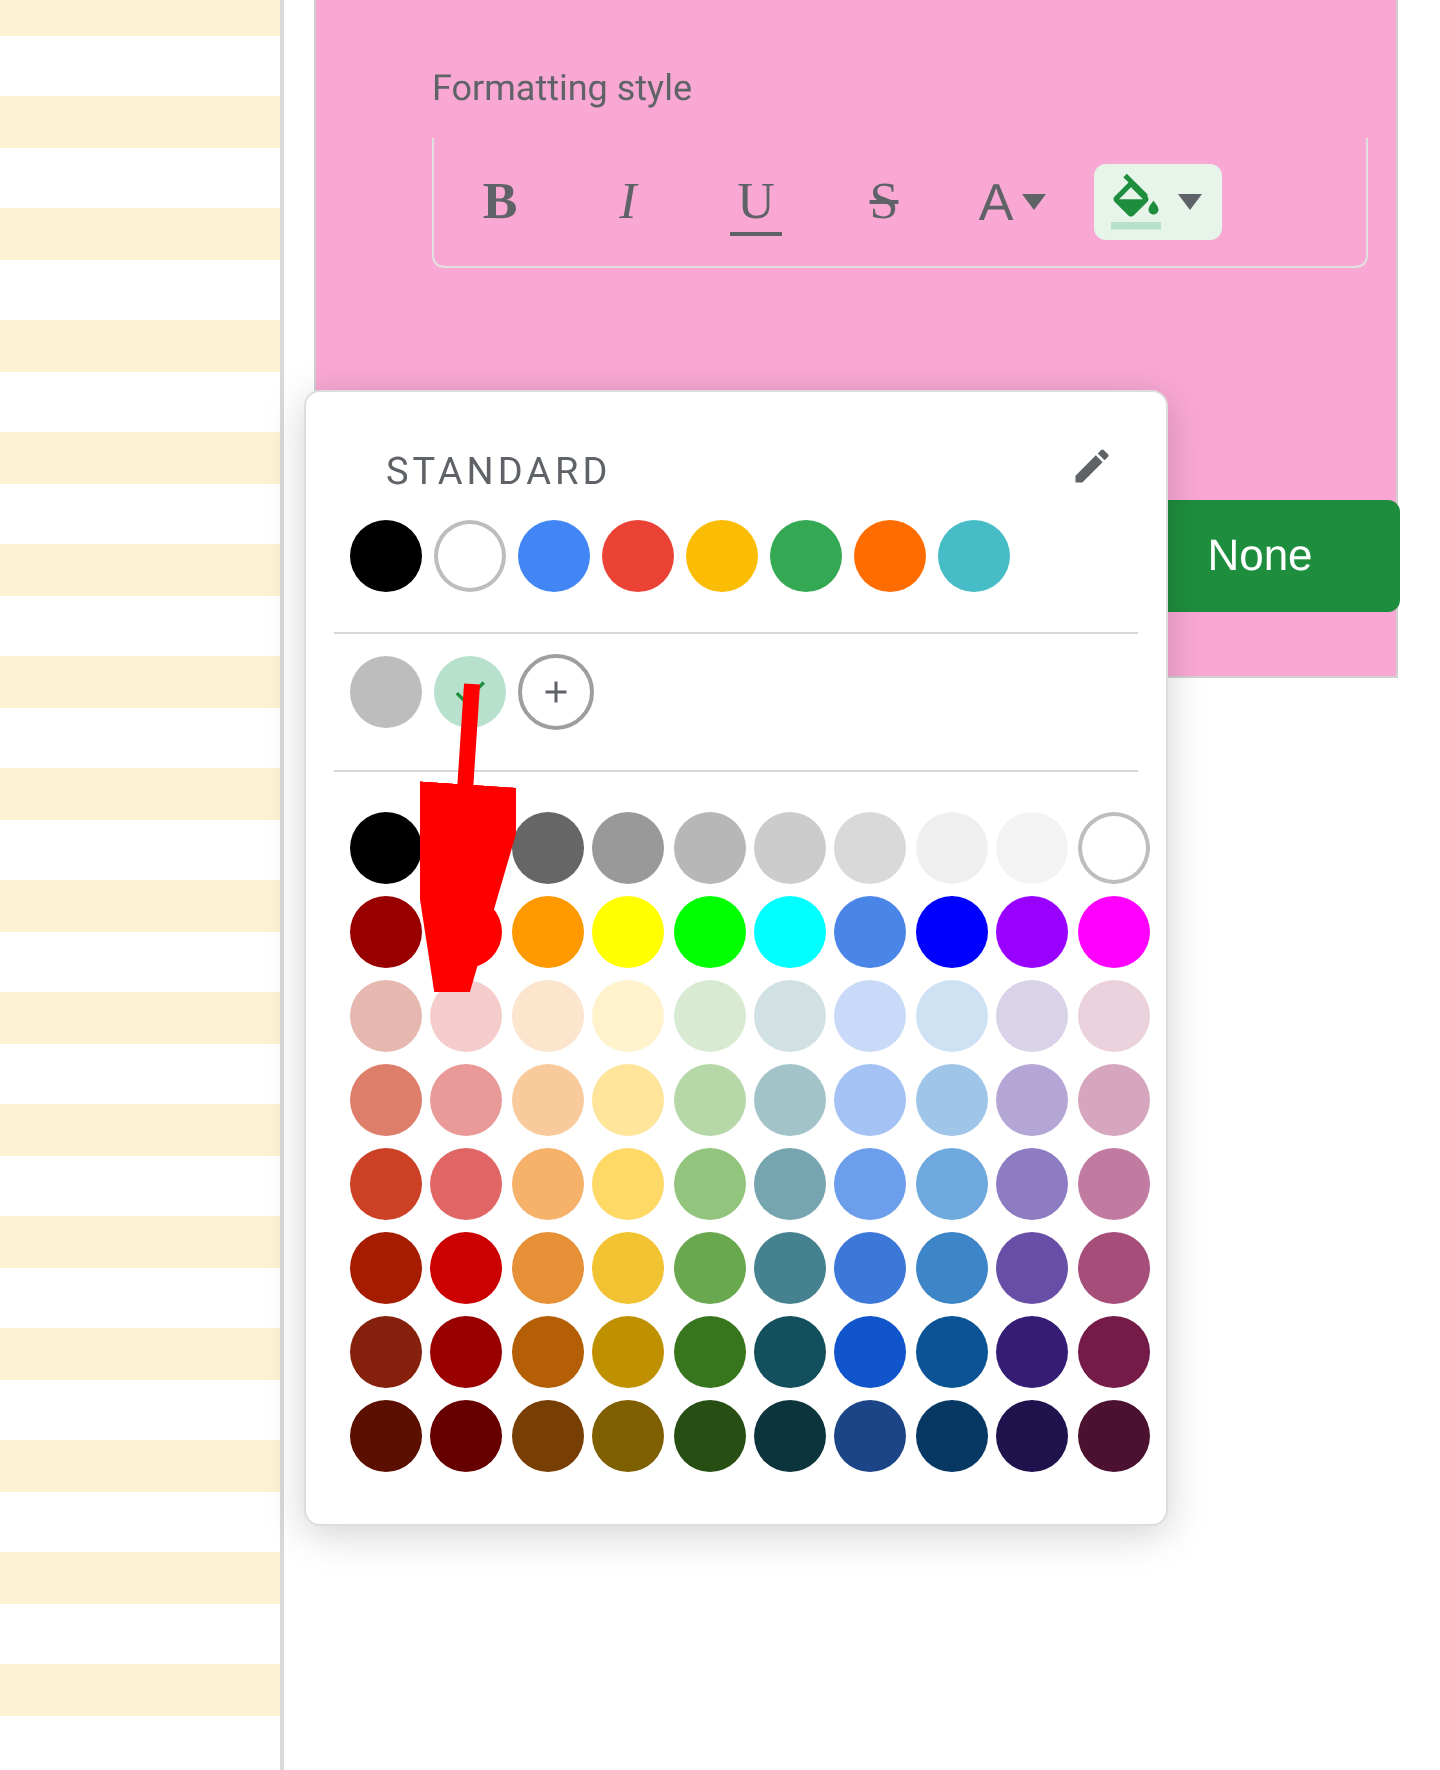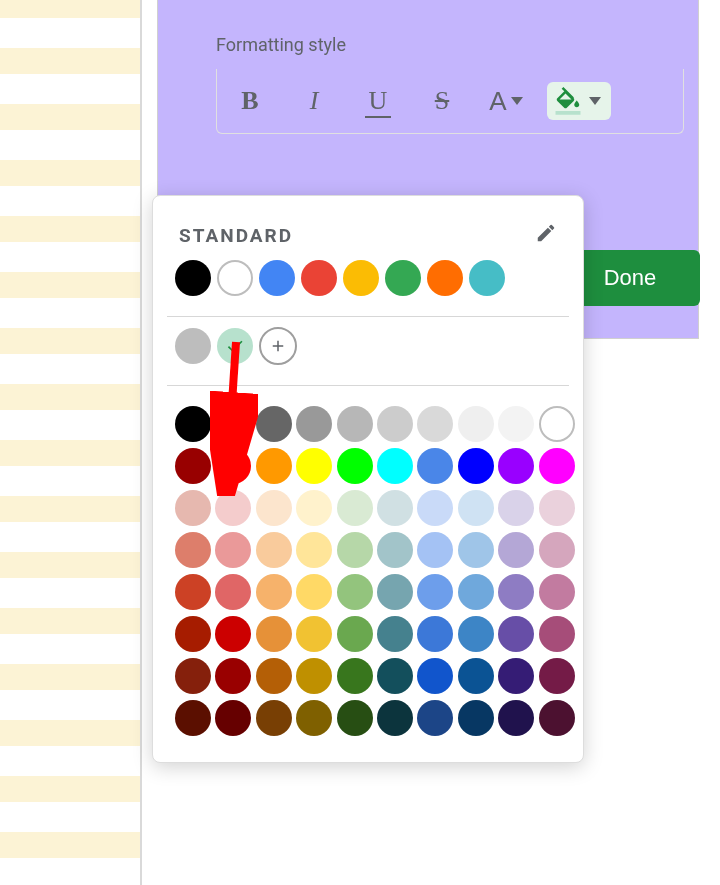--- a/index.html
+++ b/index.html
@@ -14,21 +14,21 @@
   
   .sheet{position:absolute;left:0;top:-8px;width:142px;}
   .row{height:26px;border-bottom:2px solid #fff;}
   .row.alt{background:#fcf3d5;}
   .row.plain{background:#ffffff;}
   .sheet .col-divider{position:absolute;left:140px;top:-8px;bottom:0;width:2px;background:#d9d9d9;}
 
   
   #format-panel{
     position:absolute;left:157px;top:0;width:540px;border-left:1px solid #d0d0d0;
-    border-right:1px solid #d0d0d0;border-bottom:1px solid #d0d0d0;background:#c4b5fd;
+    border-right:1px solid #d0d0d0;border-bottom:1px solid #d0d0d0;background:#f9a8d4;
     height:338px;
   }
   .section-label{color:var(--grey-text);font-size:18px;margin:34px 0 14px 58px;}
   .default-box{margin:0 14px 0 58px;background:#b7e1cd;color:#333;font-size:21px;
     border-radius:6px 6px 0 0;padding:22px 20px;}
   .toolbar{margin:0 14px 0 58px;border-left:1px solid var(--panel-border);
     border-right:1px solid var(--panel-border);border-bottom:1px solid var(--panel-border);
     border-radius:0 0 6px 6px;display:flex;align-items:center;height:64px;gap:18px;padding-left:10px;}
   .tb-btn{width:46px;height:46px;display:flex;align-items:center;justify-content:center;
     color:#5f6368;font-family:Georgia,serif;font-size:26px;border-radius:4px;}
@@ -40,21 +40,21 @@
   
   #done-btn{position:absolute;left:560px;top:250px;width:140px;height:56px;background:var(--green-accent);
     color:#fff;font-size:22px;border:none;border-radius:6px;display:flex;align-items:center;justify-content:center;}
 
   
   #picker{
     position:absolute;left:152px;top:195px;width:430px;background:#fff;border:1px solid #ddd;
     border-radius:8px;box-shadow:0 4px 20px rgba(0,0,0,.18);padding-bottom:22px;z-index:5;
   }
   #picker .sec-head{display:flex;justify-content:space-between;align-items:center;
-    padding:26px 26px 0 26px;font-weight:bold;}
+    padding:26px 26px 0 40px;}
   #picker .sec-title{color:var(--grey-text);letter-spacing:2px;font-size:19px;}
   .edit-ic{color:#5f6368;}
   .std-row{display:flex;gap:6px;padding:12px 0 20px 22px;}
   .swatch{width:36px;height:36px;border-radius:50%;cursor:pointer;}
   .swatch.border{box-shadow:inset 0 0 0 2px #bdbdbd;}
   .divider{height:1px;background:#d7d7d7;margin:0 14px;}
   .custom-sec{padding:20px 26px 4px 26px;}
   .custom-row{display:flex;gap:6px;align-items:center;padding:10px 0 20px 22px;}
   .add-circ{width:34px;height:34px;border:2px solid #9e9e9e;border-radius:50%;
     display:flex;align-items:center;justify-content:center;color:#5f6368;font-size:22px;}
@@ -131,21 +131,21 @@
       <div class="fill-combo">
         <svg width="30" height="30" viewBox="0 0 24 24">
           <path fill="#1e8e3e" d="M16.56 8.94 8.32.7 6.9 2.12l2.12 2.12L3.44 9.82c-.59.59-.59 1.54 0 2.12l5.5 5.5c.29.29.68.44 1.06.44s.77-.15 1.06-.44l5.5-5.5c.59-.58.59-1.53 0-2.12zM5.21 10.88 10 6.09l4.79 4.79H5.21zM19 11.5s-2 2.17-2 3.5c0 1.1.9 2 2 2s2-.9 2-2c0-1.33-2-3.5-2-3.5z"></path>
           <rect x="2" y="20" width="20" height="3" fill="#b7e1cd"></rect>
         </svg>
         <span class="tri-down" style="margin-left:6px"></span>
       </div>
     </div>
   </div>
 
-  <button id="done-btn">Done</button>
+  <button id="done-btn">None</button>
 
   <div id="picker">
     <div class="sec-head">
       <div class="sec-title">STANDARD</div>
       <div class="edit-ic">
         <svg width="22" height="22" viewBox="0 0 24 24">
             <path fill="#5f6368" d="M3 17.25V21h3.75L17.81 9.94l-3.75-3.75L3 17.25zM20.71 7.04a1 1 0 0 0 0-1.41l-2.34-2.34a1 1 0 0 0-1.41 0l-1.83 1.83 3.75 3.75 1.83-1.83z"></path>
           </svg>
       </div>
     </div>

